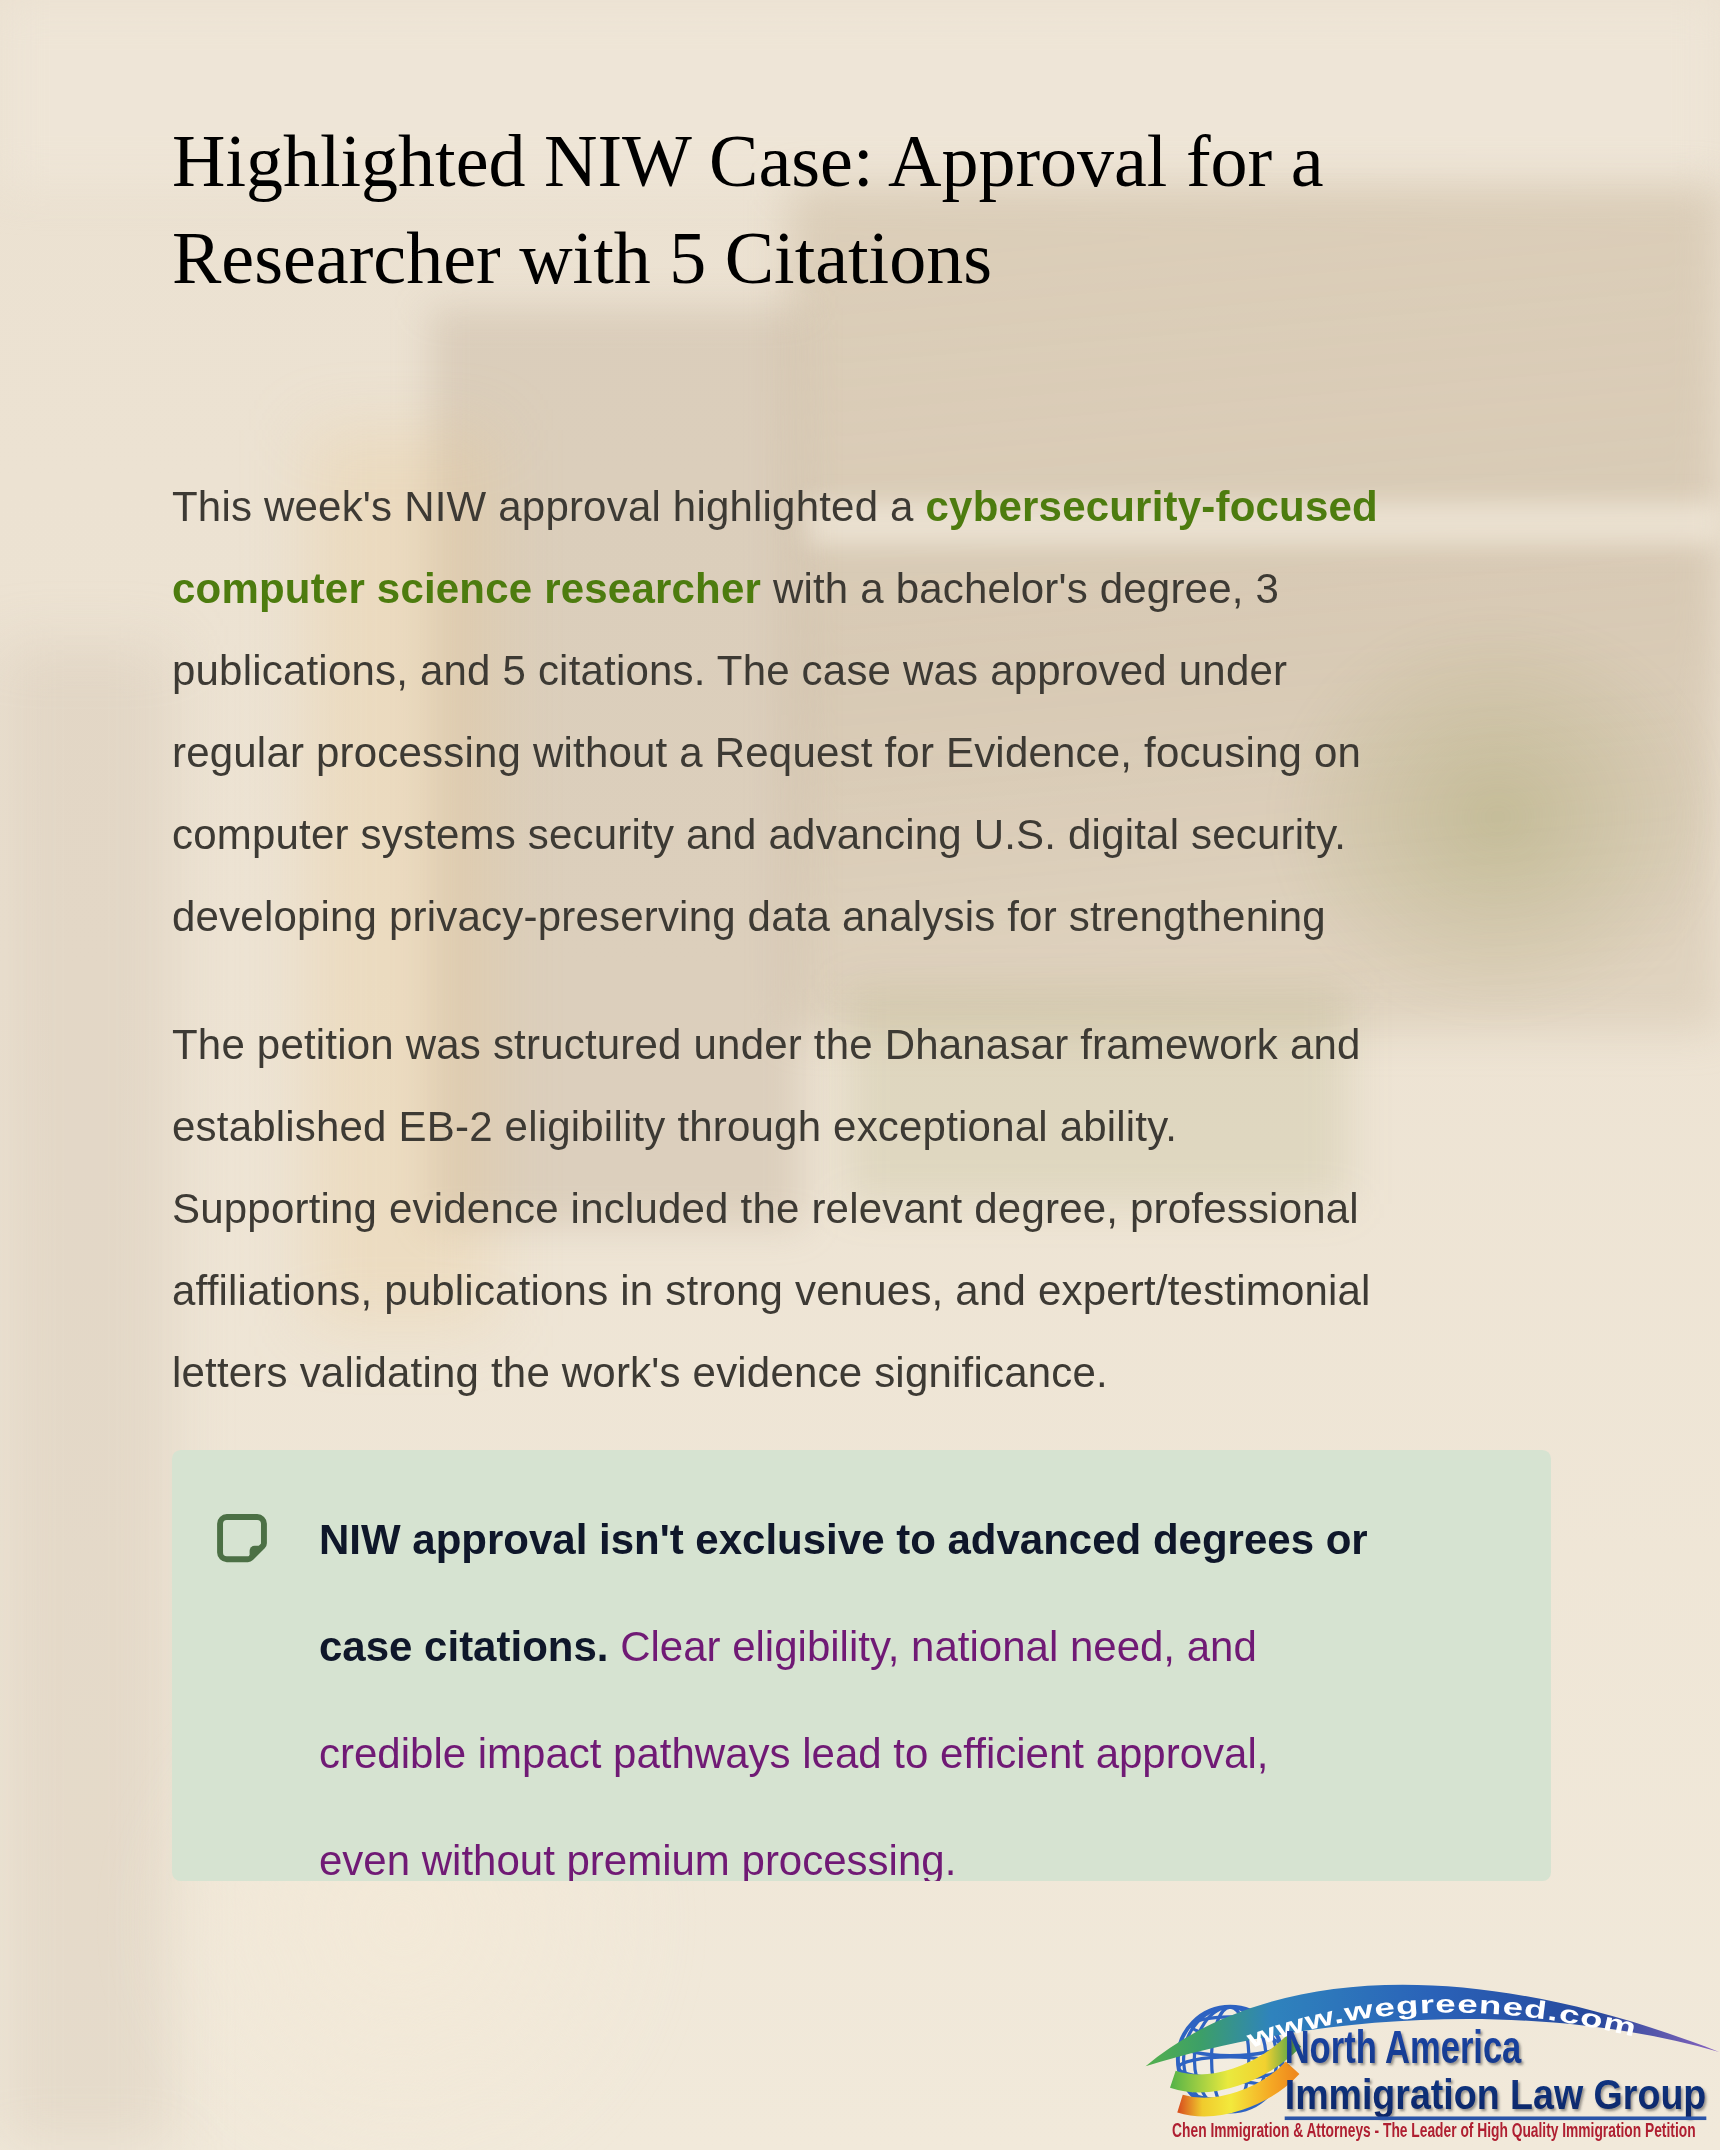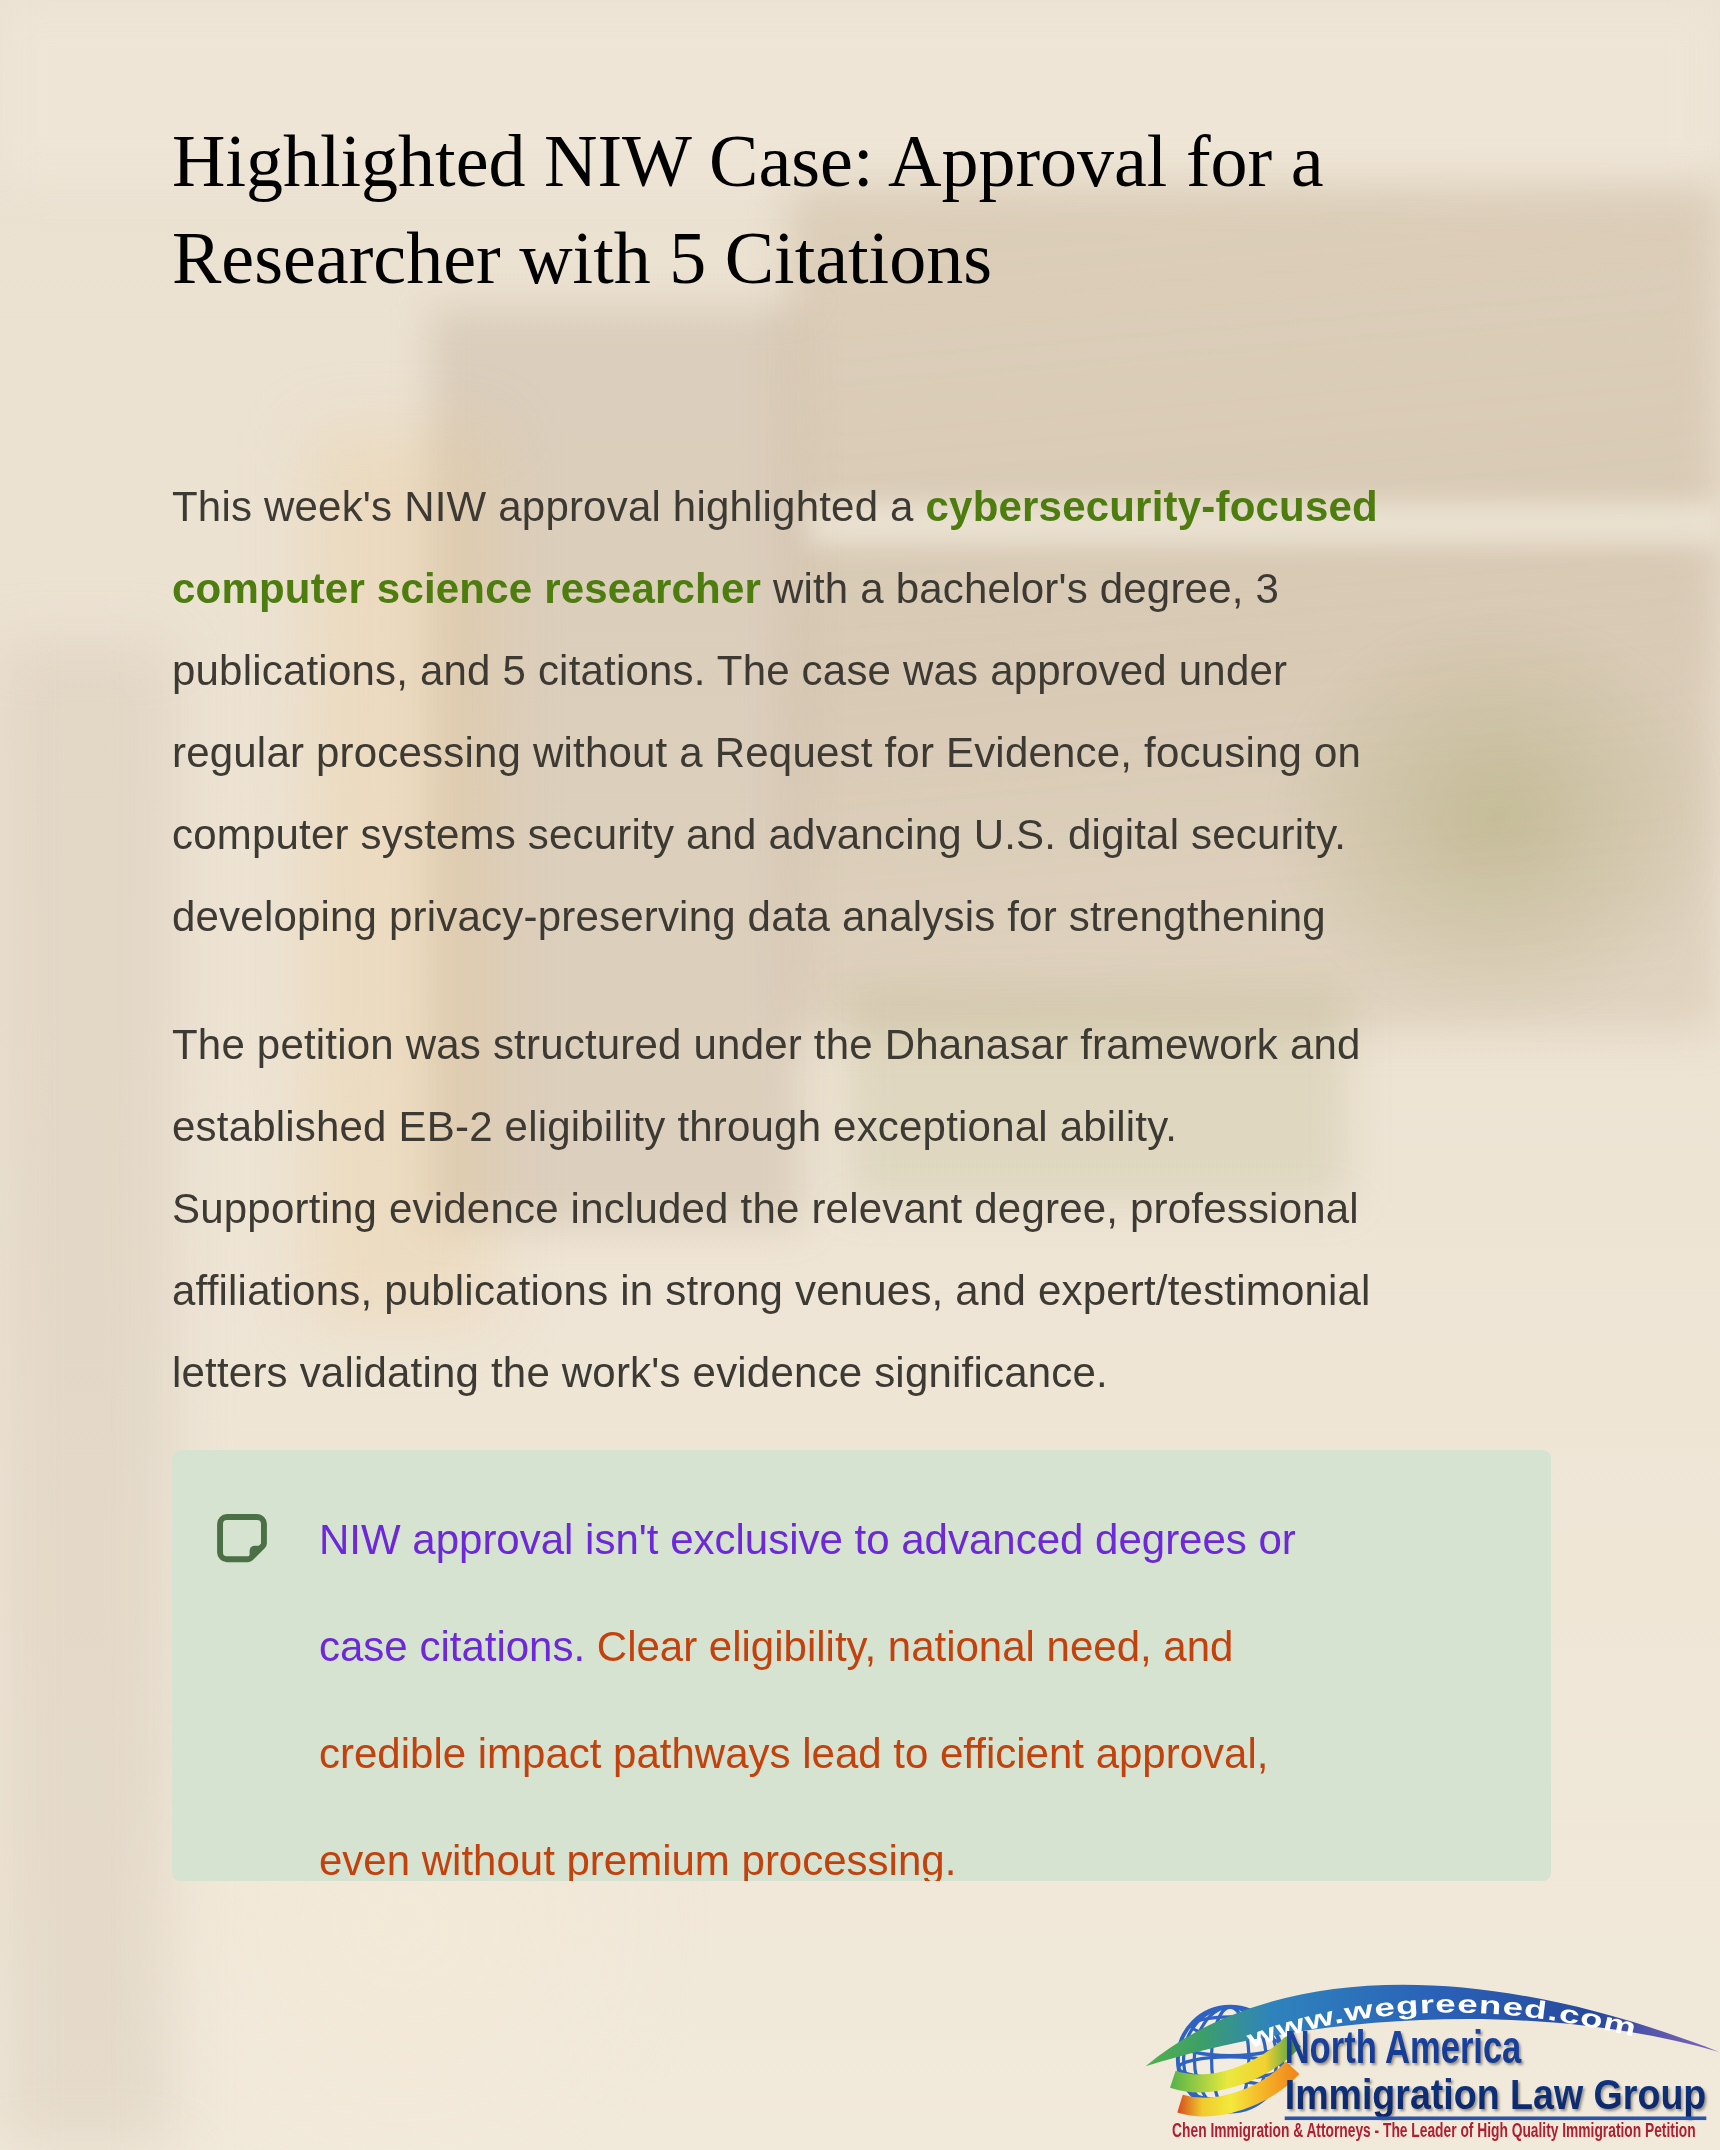--- a/index.html
+++ b/index.html
@@ -41,22 +41,22 @@
   .p2{top:1004px;}
   .bline{display:block;}
   .seg{white-space:pre-wrap;}
   .seg.b{font-weight:700;color:#4d7c0f;}
 
   
   .callout{position:absolute;left:172px;top:1450px;width:1379px;height:431px;
     border-radius:8.6px;overflow:hidden;}
   .callout-text{position:absolute;left:147px;top:36px;width:1176px;
     font-size:42px;line-height:107px;color:#14130E;}
-  .callout-text .seg{color:#c2410c;}
-  .callout-text .seg.b{font-weight:400;color:#6d28d9;}
+  .callout-text .seg{color:#701a75;}
+  .callout-text .seg.b{font-weight:700;color:#0f172a;}
   .callout-icon{position:absolute;left:43px;top:62px;width:54px;height:54px;}
 
   
   .logo{position:absolute;left:1104px;top:1950px;width:631px;height:201px;}
   .logo svg{display:block;width:631px;height:201px;}
 </style>
 </head>
 <body>
 
 <div class="bg">

